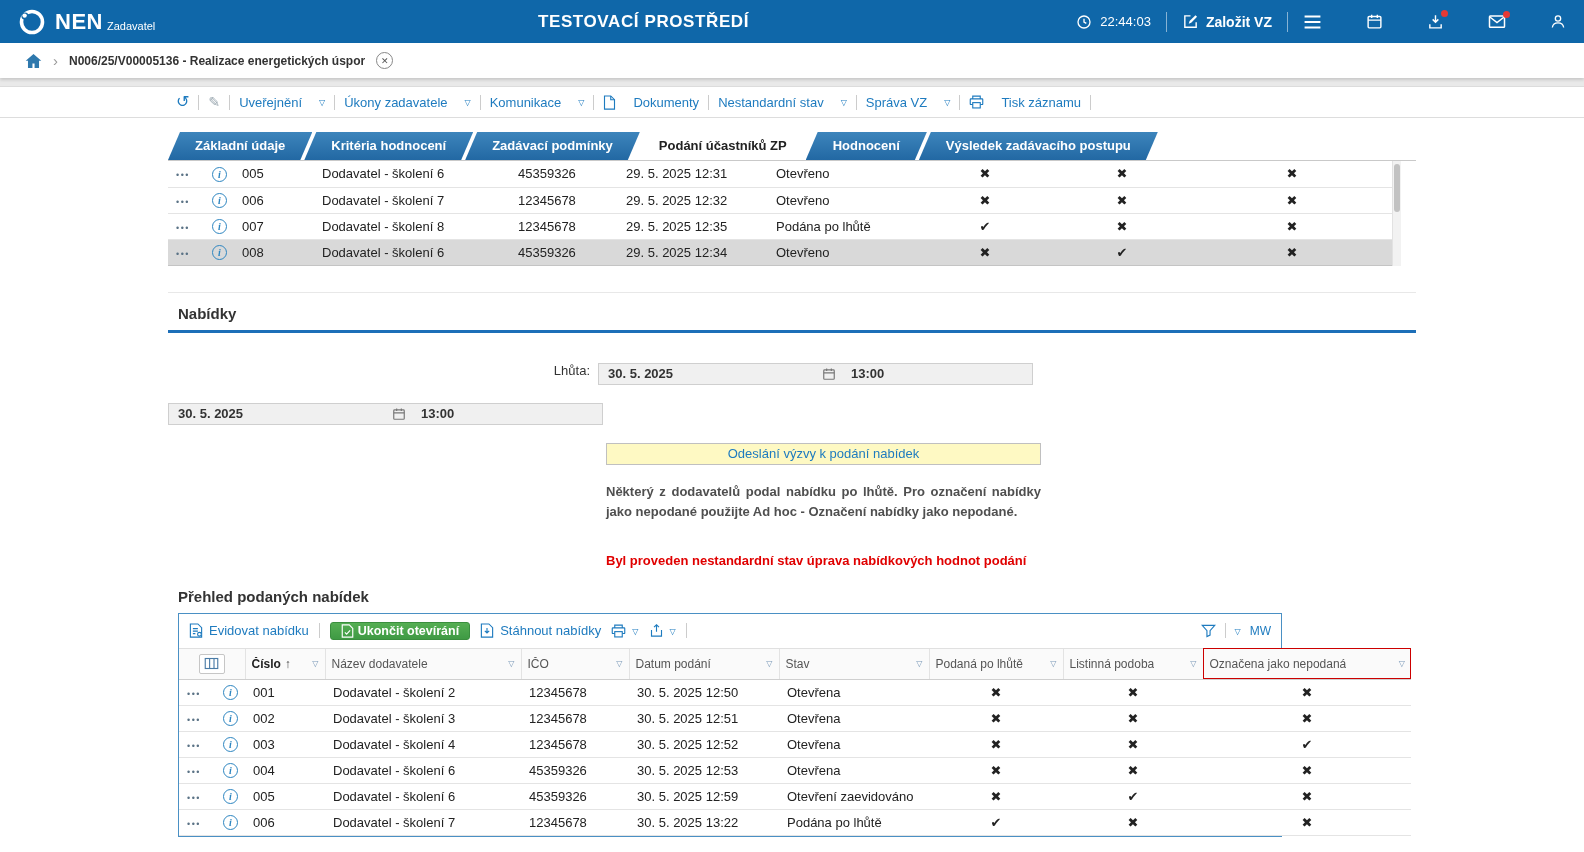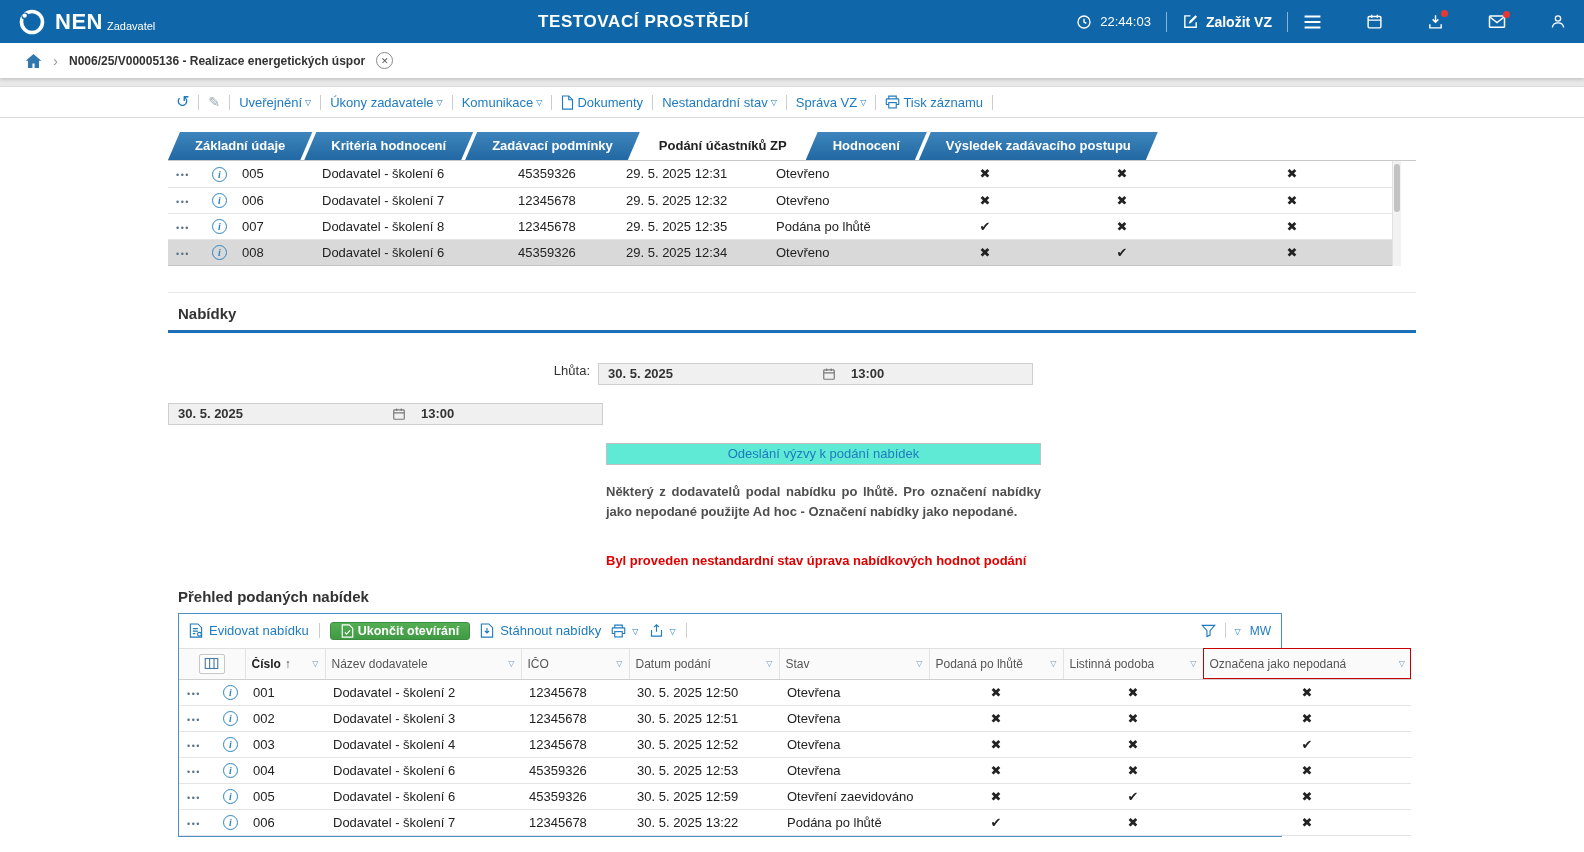--- a/index.html
+++ b/index.html
@@ -25,21 +25,21 @@
   .crumbbar{height:35px;background:#fff;display:flex;align-items:center;gap:11px;padding-left:25px;position:relative;z-index:4;box-shadow:0 2px 3px rgba(0,0,0,.14)}
   .crumb-chevron{color:#999;font-size:15px;line-height:1}
   .crumb-text{font-size:12px;font-weight:bold;color:#333}
   .circle-x{width:17px;height:17px;border:1px solid #888;border-radius:50%;color:#555;font-size:9px;display:inline-flex;align-items:center;justify-content:center;cursor:pointer}
 
   .strip{height:9px;background:#e9e9e9;border-bottom:1px solid #dcdcdc}
 
   
   .cmdbar{height:31px;background:#fff;border-bottom:1px solid #ddd}
   .cmdbar-inner{width:1248px;margin:0 auto;height:100%;display:flex;align-items:center;gap:9px;padding-left:8px}
-  .cmd-link{color:#1e7bbf;font-size:13px;display:flex;align-items:center;gap:3px;cursor:pointer;white-space:nowrap}
+  .cmd-link{color:#1e7bbf;font-size:13px;display:flex;align-items:center;gap:17px;cursor:pointer;white-space:nowrap}
   .vsep{width:1px;height:15px;background:#ccc}
   .icon-dd{color:#1e7bbf;font-size:8px;line-height:1;padding-top:2px}
   .icon-history{color:#1e7bbf;font-size:16px;line-height:1;cursor:pointer}
   .icon-pencil{color:#9aa7b0;font-size:14px;line-height:1;cursor:pointer}
 
   
   .container{width:1248px;margin:0 auto;position:relative}
   .tabs-wrap{display:flex;height:28px;margin-top:14px}
   .tab{clip-path:polygon(12px 0,100% 0,calc(100% - 12px) 100%,0 100%);background:linear-gradient(#3d85bc,#2268a3);color:#fff;font-size:13px;font-weight:bold;line-height:28px;padding:0 27px;margin-right:-8px;cursor:pointer;white-space:nowrap}
   .tab.active{background:#fff;color:#222}
@@ -66,21 +66,21 @@
   .sec-title{font-size:15px;font-weight:bold;color:#333;margin:12px 0 8px 10px}
   .sec-rule{height:3px;background:#1d6fb8}
 
   .form-area{padding-top:30px}
   .form-row{display:flex;margin-bottom:18px}
   .form-label{width:430px;text-align:right;font-size:13px;color:#333;padding-right:8px}
   .field{width:435px;height:22px;background:#f0f0f0;border:1px solid #cfcfcf;display:flex;align-items:center;cursor:text}
   .field .fdate{flex:0 0 218px;padding-left:9px;font-weight:bold;font-size:13px;color:#333}
   .field .fcal{flex:0 0 24px;display:flex;align-items:center;justify-content:center;color:#777;cursor:pointer}
   .field .ftime{padding-left:10px;font-weight:bold;font-size:13px;color:#333}
-  .send-btn{margin-left:438px;width:435px;height:22px;background:#5eead4;border:1px solid #c0c0c0;color:#1e7bbf;font-size:13px;display:flex;align-items:center;justify-content:center;cursor:pointer;margin-bottom:17px}
+  .send-btn{margin-left:438px;width:435px;height:22px;background:#fef9c3;border:1px solid #c0c0c0;color:#1e7bbf;font-size:13px;display:flex;align-items:center;justify-content:center;cursor:pointer;margin-bottom:17px}
   .note{margin-left:438px;width:435px;font-size:13px;font-weight:bold;color:#4f4f4f;text-align:justify;line-height:1.55;margin-bottom:31px}
   .warning{margin-left:438px;font-size:13px;font-weight:bold;color:#e00000;margin-bottom:20px}
 
   
   .panel{margin:0 0 0 10px;width:1104px;border:1px solid #4a90c4}
   .panel-toolbar{display:flex;align-items:center;gap:10px;padding:0 10px;height:34px}
   .tool-link{color:#1e7bbf;font-size:13px;display:flex;align-items:center;gap:6px;cursor:pointer;white-space:nowrap}
   .btn-green{display:flex;align-items:center;gap:4px;background:linear-gradient(#55ae53,#3f9a44);border:1px solid #3a8e3e;border-radius:3px;color:#fff;font-weight:bold;font-size:12.5px;padding:1px 10px;cursor:pointer;white-space:nowrap}
   .panel-right{margin-left:auto;display:flex;align-items:center;gap:9px;color:#1e7bbf}
   .mw-label{font-size:12px;color:#1e7bbf;cursor:pointer}

